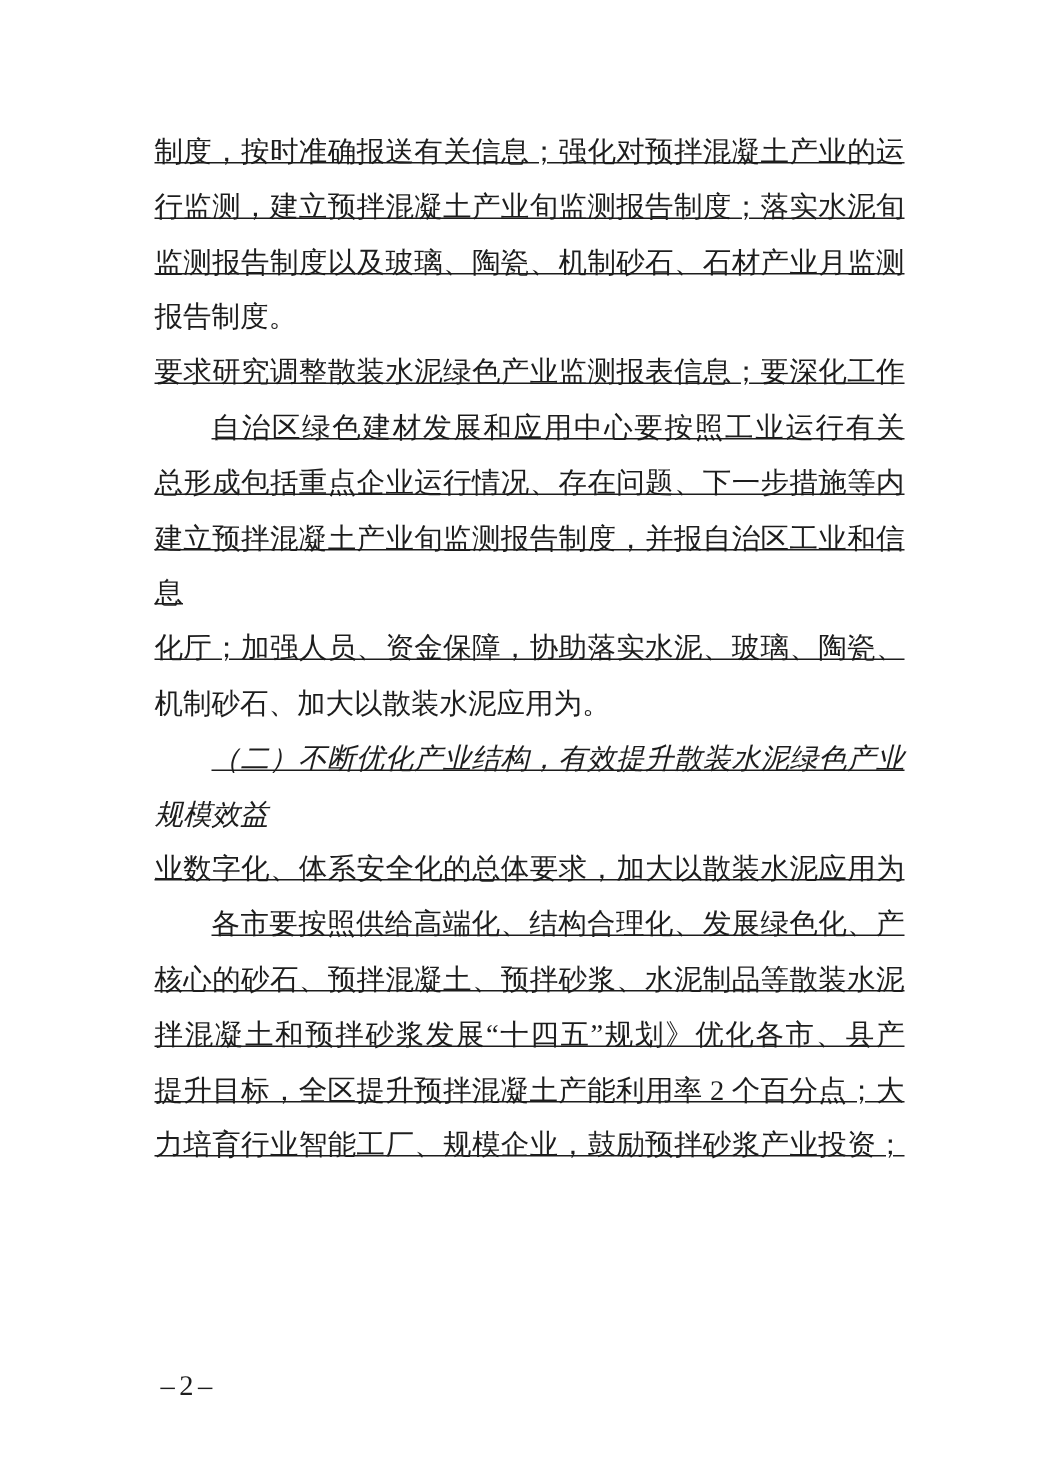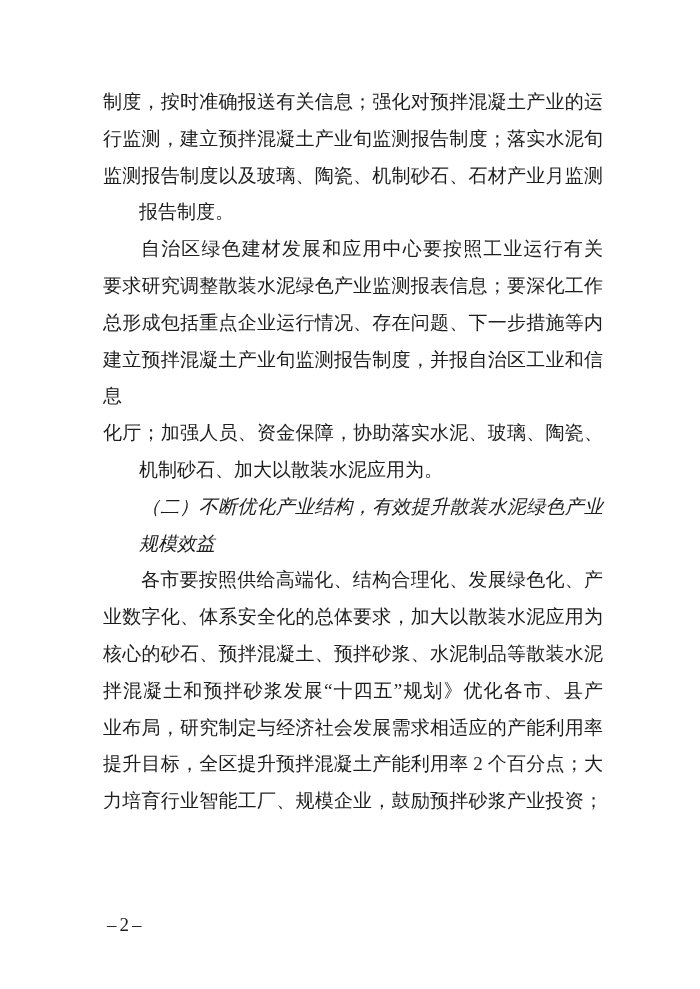--- a/index.html
+++ b/index.html
@@ -25,23 +25,23 @@
     line-height: 36.8px;
   }
   p.line {
     margin: 0;
     padding: 0;
     text-align: justify;
     text-justify: inter-character;
     white-space: normal;
   }
   
-  p.line.j   { text-align-last: justify; }
+  p.line.j   { text-align-last: justify; text-decoration: underline; }
   
-  p.line.end { text-align: center; text-align-last: left; margin-left: 36px; }
+  p.line.end { text-align: center; text-align-last: left; }
   
   p.line.in  { text-indent: 2em; }
   
   p.line.kai { font-style: italic; }
   .page-number {
     position: absolute;
     left: 107px;
     top: 913px;
     color: #1d1d1d;
     font-size: 19px;
@@ -54,35 +54,34 @@
 
 <div class="page">
 
   <main class="text-block">
 
     <p class="line j">制度，按时准确报送有关信息；强化对预拌混凝土产业的运</p>
     <p class="line j">行监测，建立预拌混凝土产业旬监测报告制度；落实水泥旬</p>
     <p class="line j">监测报告制度以及玻璃、陶瓷、机制砂石、石材产业月监测</p>
     <p class="line end">报告制度。</p>
 
+    <p class="line j">要求研究调整散装水泥绿色产业监测报表信息；要深化工作</p>
     <p class="line j in">自治区绿色建材发展和应用中心要按照工业运行有关</p>
-    <p class="line j">要求研究调整散装水泥绿色产业监测报表信息；要深化工作</p>
     <p class="line j">总形成包括重点企业运行情况、存在问题、下一步措施等内</p>
     <p class="line j">建立预拌混凝土产业旬监测报告制度，并报自治区工业和信息</p>
     <p class="line j">化厅；加强人员、资金保障，协助落实水泥、玻璃、陶瓷、</p>
     <p class="line end">机制砂石、加大以散装水泥应用为。</p>
 
     <p class="line j in kai">（二）不断优化产业结构，有效提升散装水泥绿色产业</p>
     <p class="line end kai">规模效益</p>
 
+    <p class="line j">业数字化、体系安全化的总体要求，加大以散装水泥应用为</p>
     <p class="line j in">各市要按照供给高端化、结构合理化、发展绿色化、产</p>
-    <p class="line j">业数字化、体系安全化的总体要求，加大以散装水泥应用为</p>
     <p class="line j">核心的砂石、预拌混凝土、预拌砂浆、水泥制品等散装水泥</p>
     <p class="line j">拌混凝土和预拌砂浆发展“十四五”规划》优化各市、县产</p>
-    <p class="line j">业布局，研究制定与经济社会发展需求相适应的产能利用率</p>
     <p class="line j">提升目标，全区提升预拌混凝土产能利用率 2 个百分点；大</p>
     <p class="line j">力培育行业智能工厂、规模企业，鼓励预拌砂浆产业投资；</p>
 
   </main>
 
   <div class="page-number">–2–</div>
 
 </div>
 
 </body></html>

